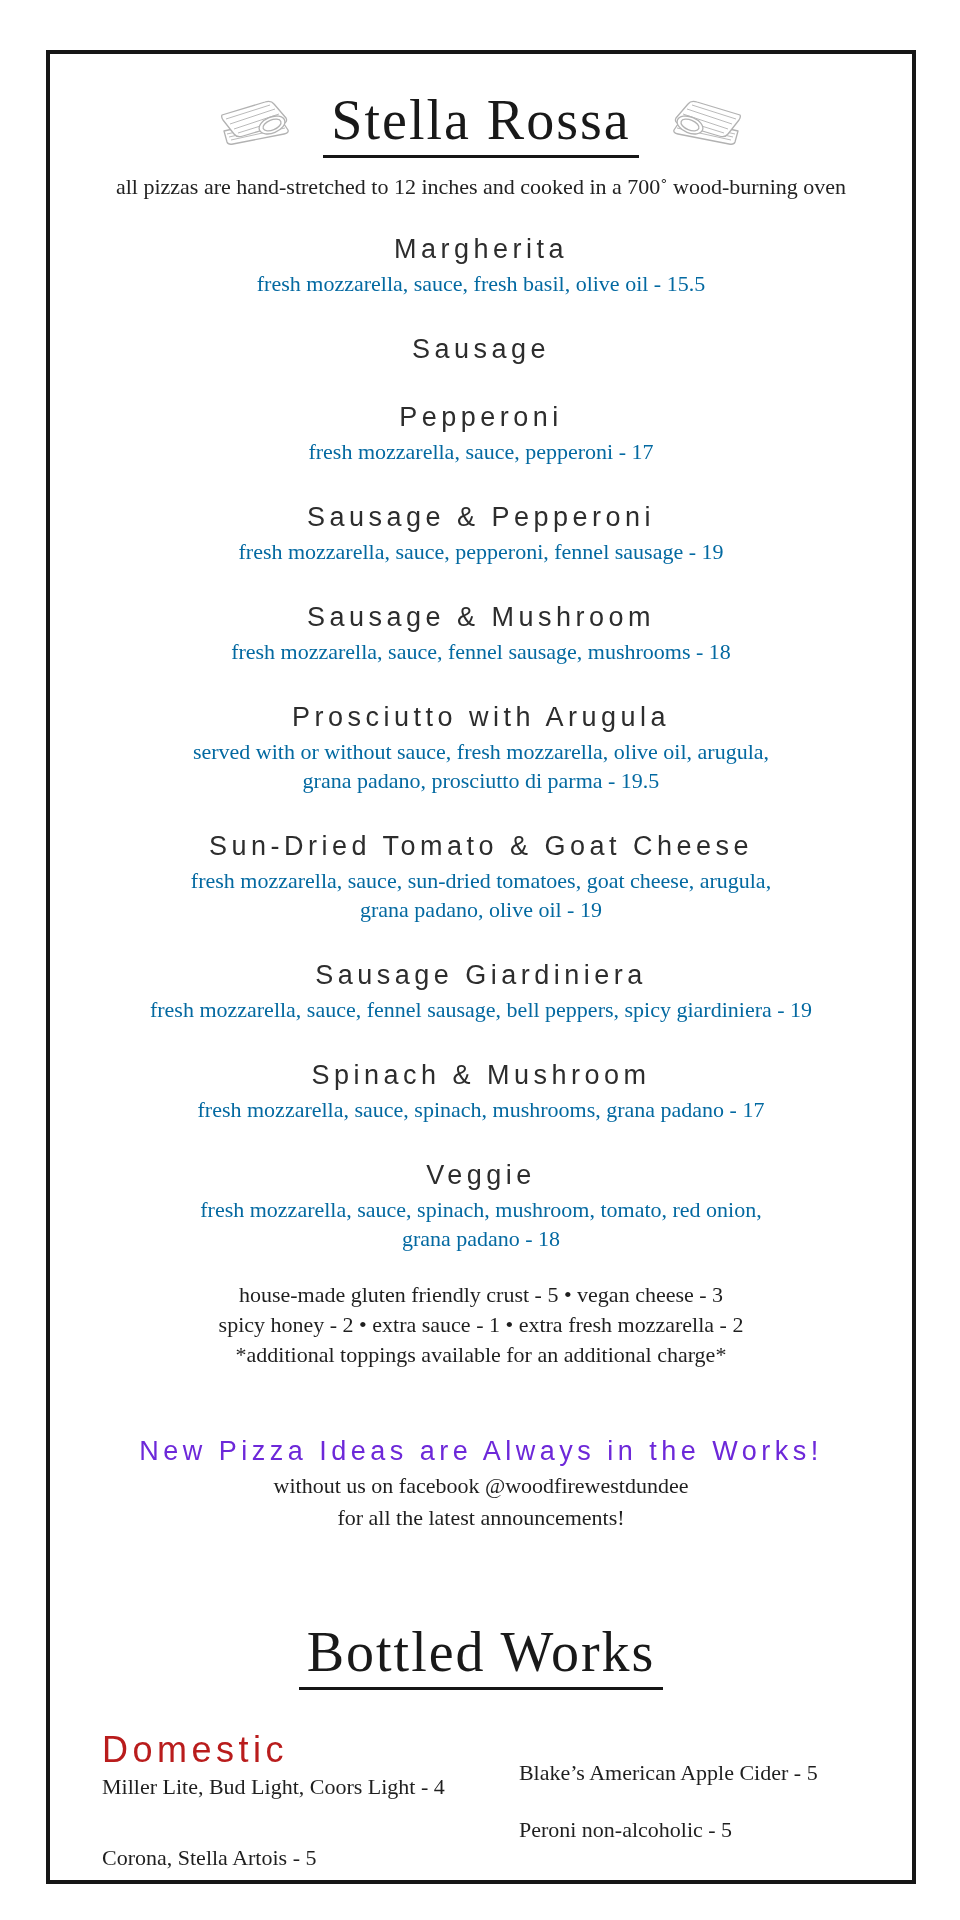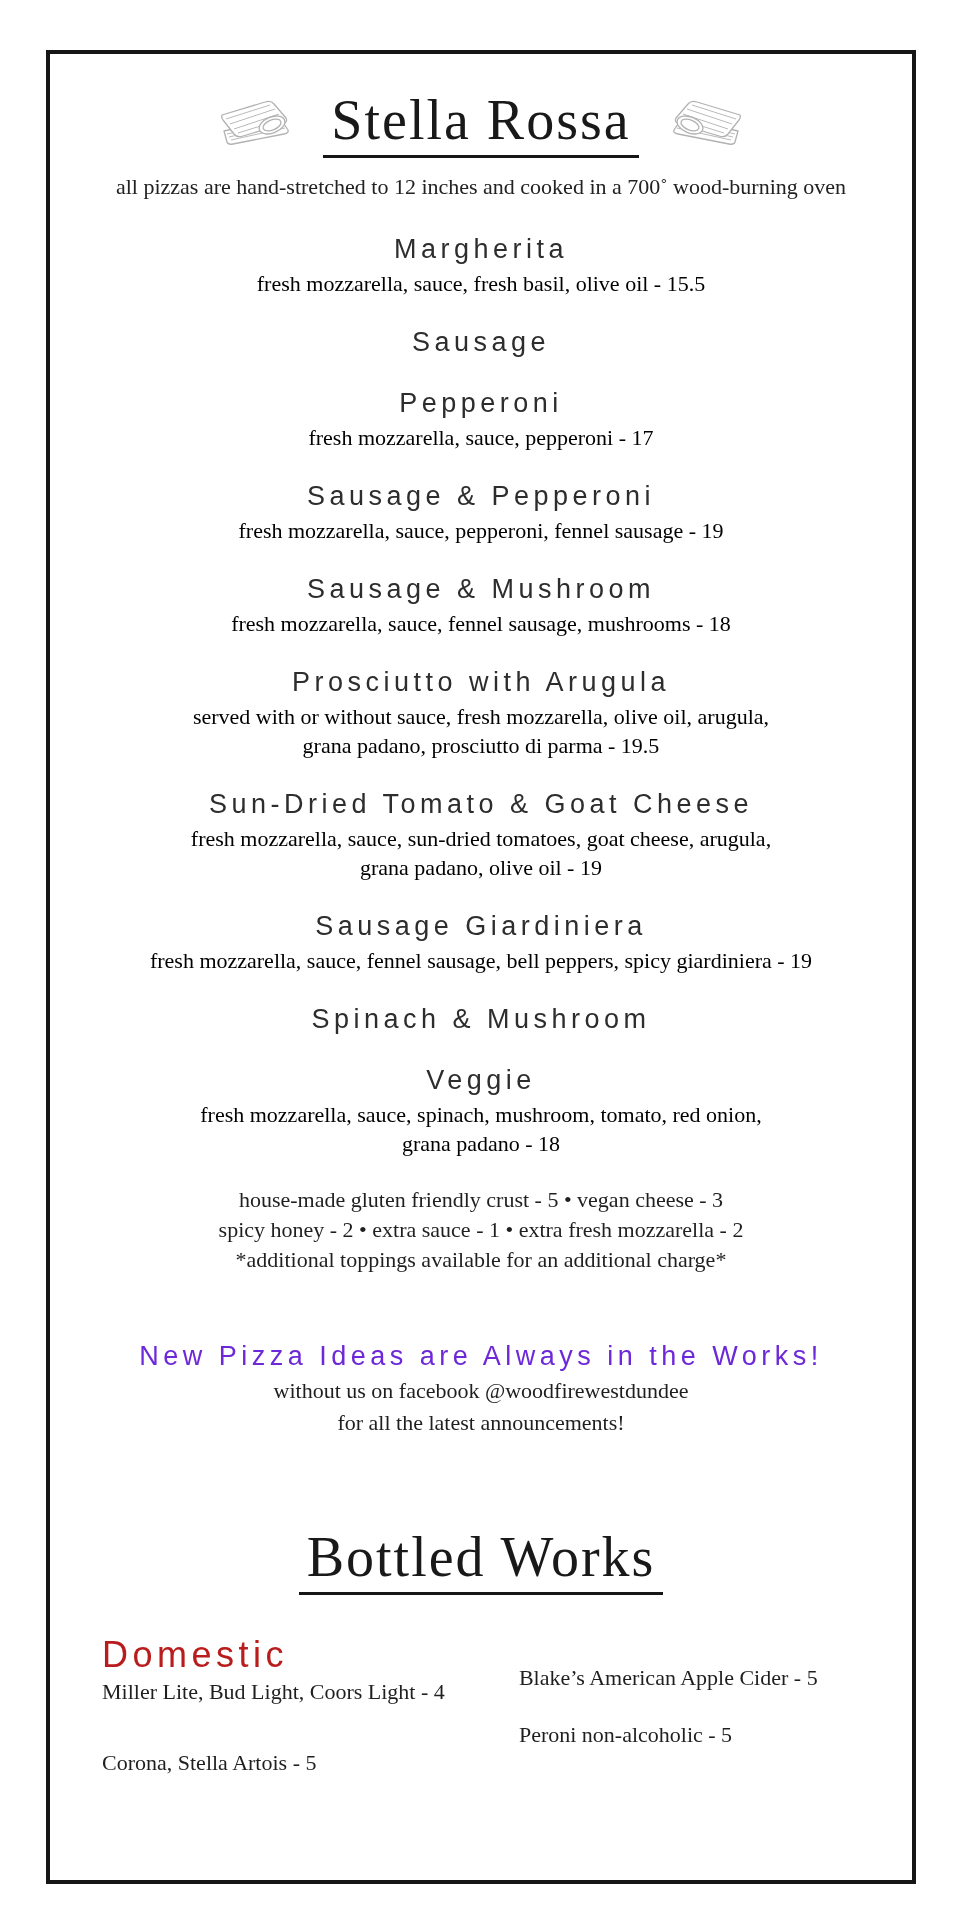--- a/index.html
+++ b/index.html
@@ -45,35 +45,36 @@
     font-size: 22px;
     color: #222222;
     text-align: center;
   }
   
   .pizza-list {
     margin-top: 32px;
     display: flex;
     flex-direction: column;
     align-items: center;
+    gap: 7px;
   }
   .pizza-item { text-align: center; margin-bottom: 27px; }
   .pizza-name {
     font-family: "Liberation Sans", sans-serif;
     font-weight: 400;
     font-size: 27px;
     letter-spacing: 4.5px;
     color: #2d2d2d;
     line-height: 34px;
   }
   .pizza-desc {
     font-size: 22px;
     line-height: 29px;
     margin-top: 3px;
-    color: #000000;
+    color: #0369a1;
     white-space: pre-line;
     max-width: 700px;
   }
   
   .extras { text-align: center; }
   .extras-line { font-size: 22px; line-height: 30px; color: #1f1f1f; }
   
   .announcement { margin-top: 64px; text-align: center; }
   .announcement-heading {
     font-family: "Liberation Sans", sans-serif;
@@ -189,20 +190,21 @@
       <div class="pizza-name">Sun-Dried Tomato &amp; Goat Cheese</div>
       <div class="pizza-desc">fresh mozzarella, sauce, sun-dried tomatoes, goat cheese, arugula,
 grana padano, olive oil - 19</div>
     </div>
     <div class="pizza-item">
       <div class="pizza-name">Sausage Giardiniera</div>
       <div class="pizza-desc">fresh mozzarella, sauce, fennel sausage, bell peppers, spicy giardiniera - 19</div>
     </div>
     <div class="pizza-item">
       <div class="pizza-name">Spinach &amp; Mushroom</div>
+      <div class="pizza-desc">fresh mozzarella, sauce, spinach, mushrooms, grana padano - 17</div>
     </div>
     <div class="pizza-item">
       <div class="pizza-name">Veggie</div>
       <div class="pizza-desc">fresh mozzarella, sauce, spinach, mushroom, tomato, red onion,
 grana padano - 18</div>
     </div>
   </div>
 
   <div class="extras">
     <div class="extras-line">house-made gluten friendly crust - 5  •  vegan cheese - 3</div>

